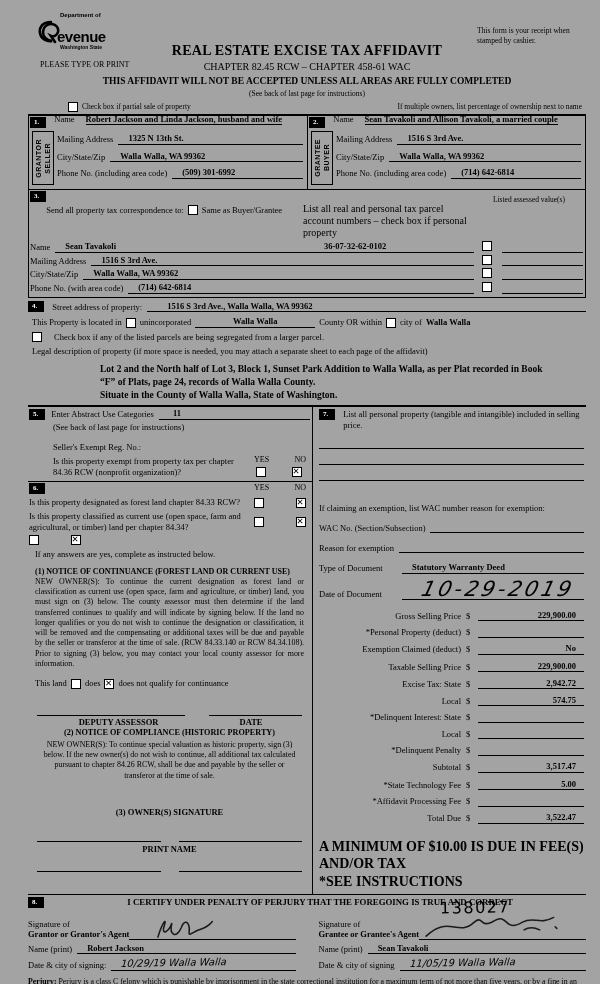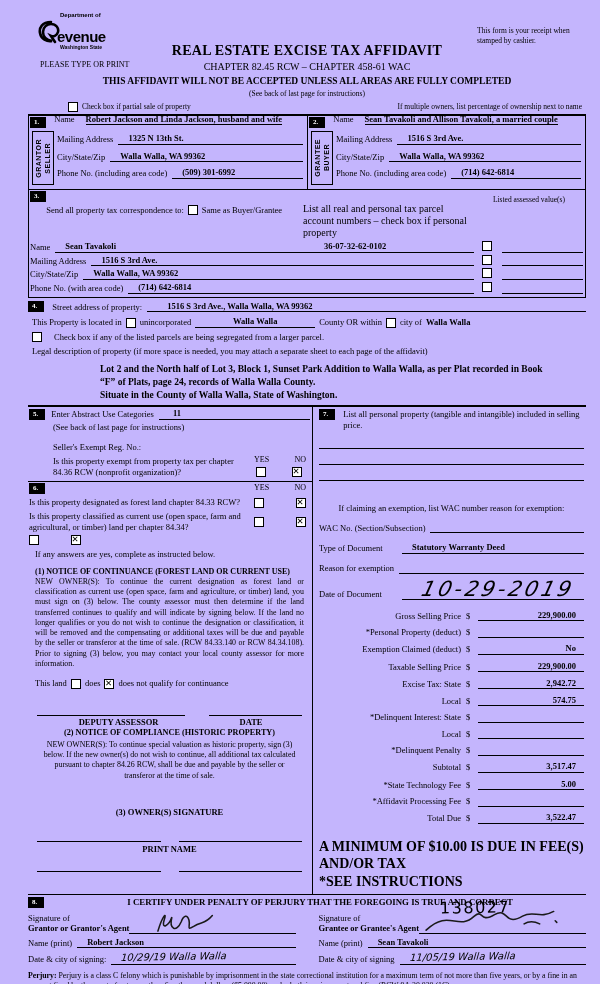--- a/index.html
+++ b/index.html
@@ -1,16 +1,16 @@
 <!DOCTYPE html>
 <html><head>
 <meta charset="utf-8">
 <style>
   html,body{margin:0;padding:0;background:#e8e8e6;}
-  .page{position:relative;width:600px;height:984px;background:#c4b5fd;margin:0 auto;
+  .page{position:relative;width:600px;height:984px;background:#a3a3a3;margin:0 auto;
         font-family:"Liberation Serif",serif;color:#000;font-size:8.5px;line-height:1.25;overflow:hidden;}
   .inner{position:absolute;left:28px;right:14px;top:10px;}
   .b{font-weight:bold;}
   .u{border-bottom:1px solid #000;}
   
   .hdr{position:relative;height:92px;}
   .logo{position:absolute;left:10px;top:2px;width:110px;}
   .logo-row{display:flex;align-items:flex-end;}
   .logo-mark{flex:none;}
   .logo-dept{font-family:"Liberation Sans",sans-serif;font-size:6px;font-weight:bold;margin-left:-4px;margin-bottom:8px;}
@@ -92,21 +92,21 @@
   .money{margin-top:10px;}
   .mrow{display:flex;align-items:flex-end;margin-bottom:5.5px;}
   .mlab{width:142px;text-align:right;padding-right:5px;flex:none;}
   .mdollar{width:12px;flex:none;}
   .mamt{flex:1;border-bottom:1px solid #000;text-align:right;font-weight:bold;min-height:10px;padding-right:8px;}
   .minnote{font-weight:bold;font-size:14px;margin-top:14px;}
   
   .sec8{margin-top:2px;}
   .certrow{display:flex;align-items:center;gap:10px;}
   .cert{flex:1;text-align:center;font-weight:bold;font-size:8.8px;}
-  .sighalves{display:flex;gap:23px;margin-top:6px;}
+  .sighalves{display:flex;gap:23px;margin-top:12px;}
   .sighalf{flex:1;position:relative;}
   .sigrow{display:flex;align-items:flex-end;}
   .siglab2{flex:none;line-height:1.15;}
   .sigfill{flex:1;border-bottom:1px solid #000;min-height:10px;position:relative;}
   .sig-svg{position:absolute;bottom:-2px;left:18px;}
   .perjury{font-size:7.8px;line-height:1.3;margin-top:6px;border-bottom:1.5px solid #000;padding-bottom:3px;}
   .footer{display:flex;align-items:center;border-bottom:2px solid #000;padding:2px 0;}
   .frev{width:170px;font-size:9px;}
   .fmid{flex:1;text-align:center;font-size:10px;letter-spacing:0.2px;}
   .fct{width:120px;text-align:right;font-size:8px;font-weight:bold;}
@@ -388,32 +388,32 @@
     <div class="rcol">
       <div>
         <span class="badge" style="float:left;margin-right:8px;">7.</span>
         <span>List all personal property (tangible and intangible) included in selling price.</span>
       </div>
       <div class="plines">
         <div class="pline"></div>
         <div class="pline"></div>
         <div class="pline"></div>
       </div>
-      <div style="margin-top:22px;text-align:center;">If claiming an exemption, list WAC number reason for exemption:</div>
+      <div style="margin-top:22px;">If claiming an exemption, list WAC number reason for exemption:</div>
       <div class="s7row">
         <span class="lab">WAC No. (Section/Subsection)</span>
         <span class="fill"></span>
       </div>
       <div class="s7row">
+        <span class="lab">Reason for exemption</span>
+        <span class="fill"></span>
+      </div>
+      <div class="s7row">
         <span class="lab" style="width:78px;">Type of Document</span>
         <span class="fill b">Statutory Warranty Deed</span>
-      </div>
-      <div class="s7row">
-        <span class="lab">Reason for exemption</span>
-        <span class="fill"></span>
       </div>
       <div class="s7row" style="margin-top:6px;align-items:flex-end;">
         <span class="lab" style="width:78px;">Date of Document</span>
         <span class="fill" style="text-align:center;">
           <span class="hand-big">10-29-2019</span>
         </span>
       </div>
 
       <div class="money">
         <div class="mrow">

